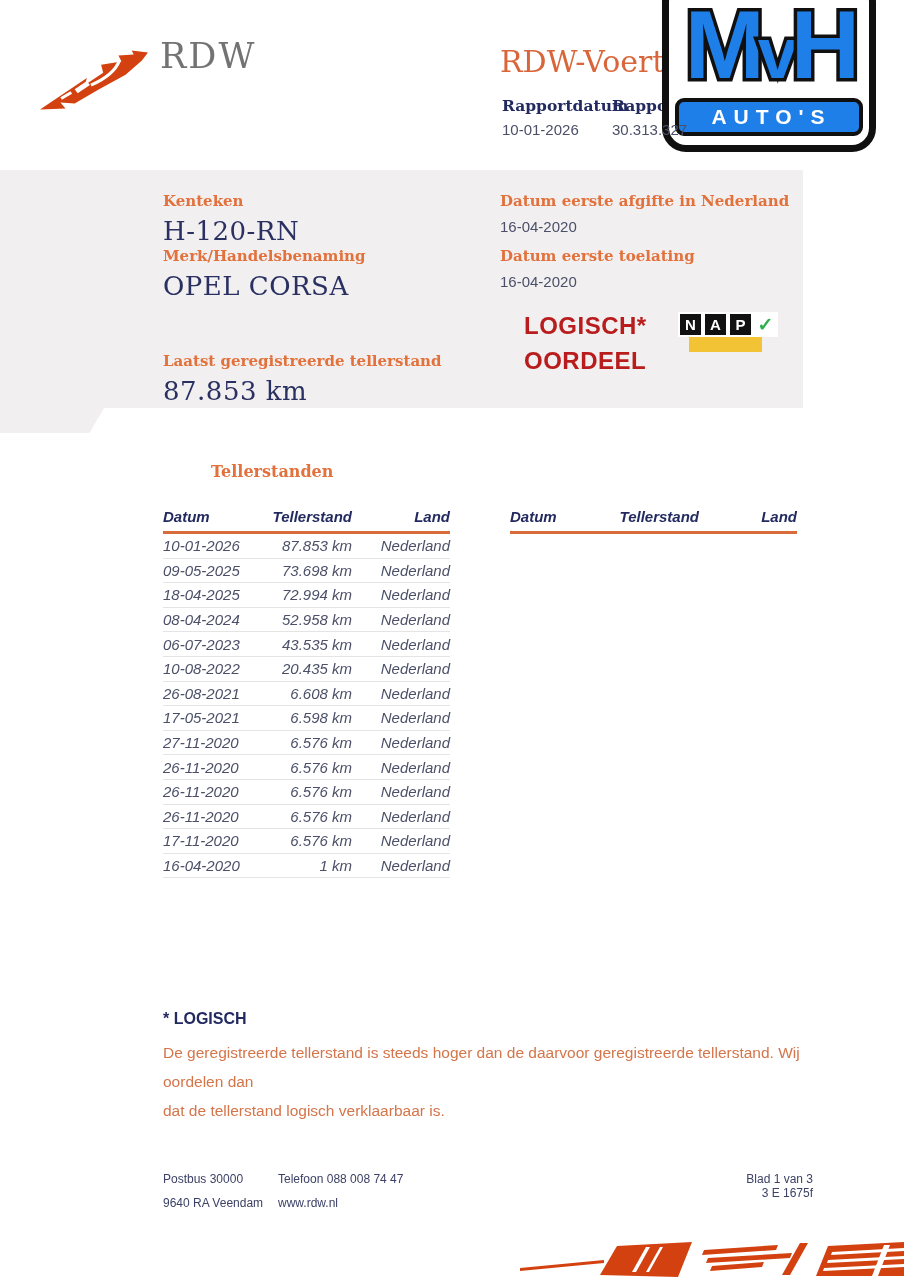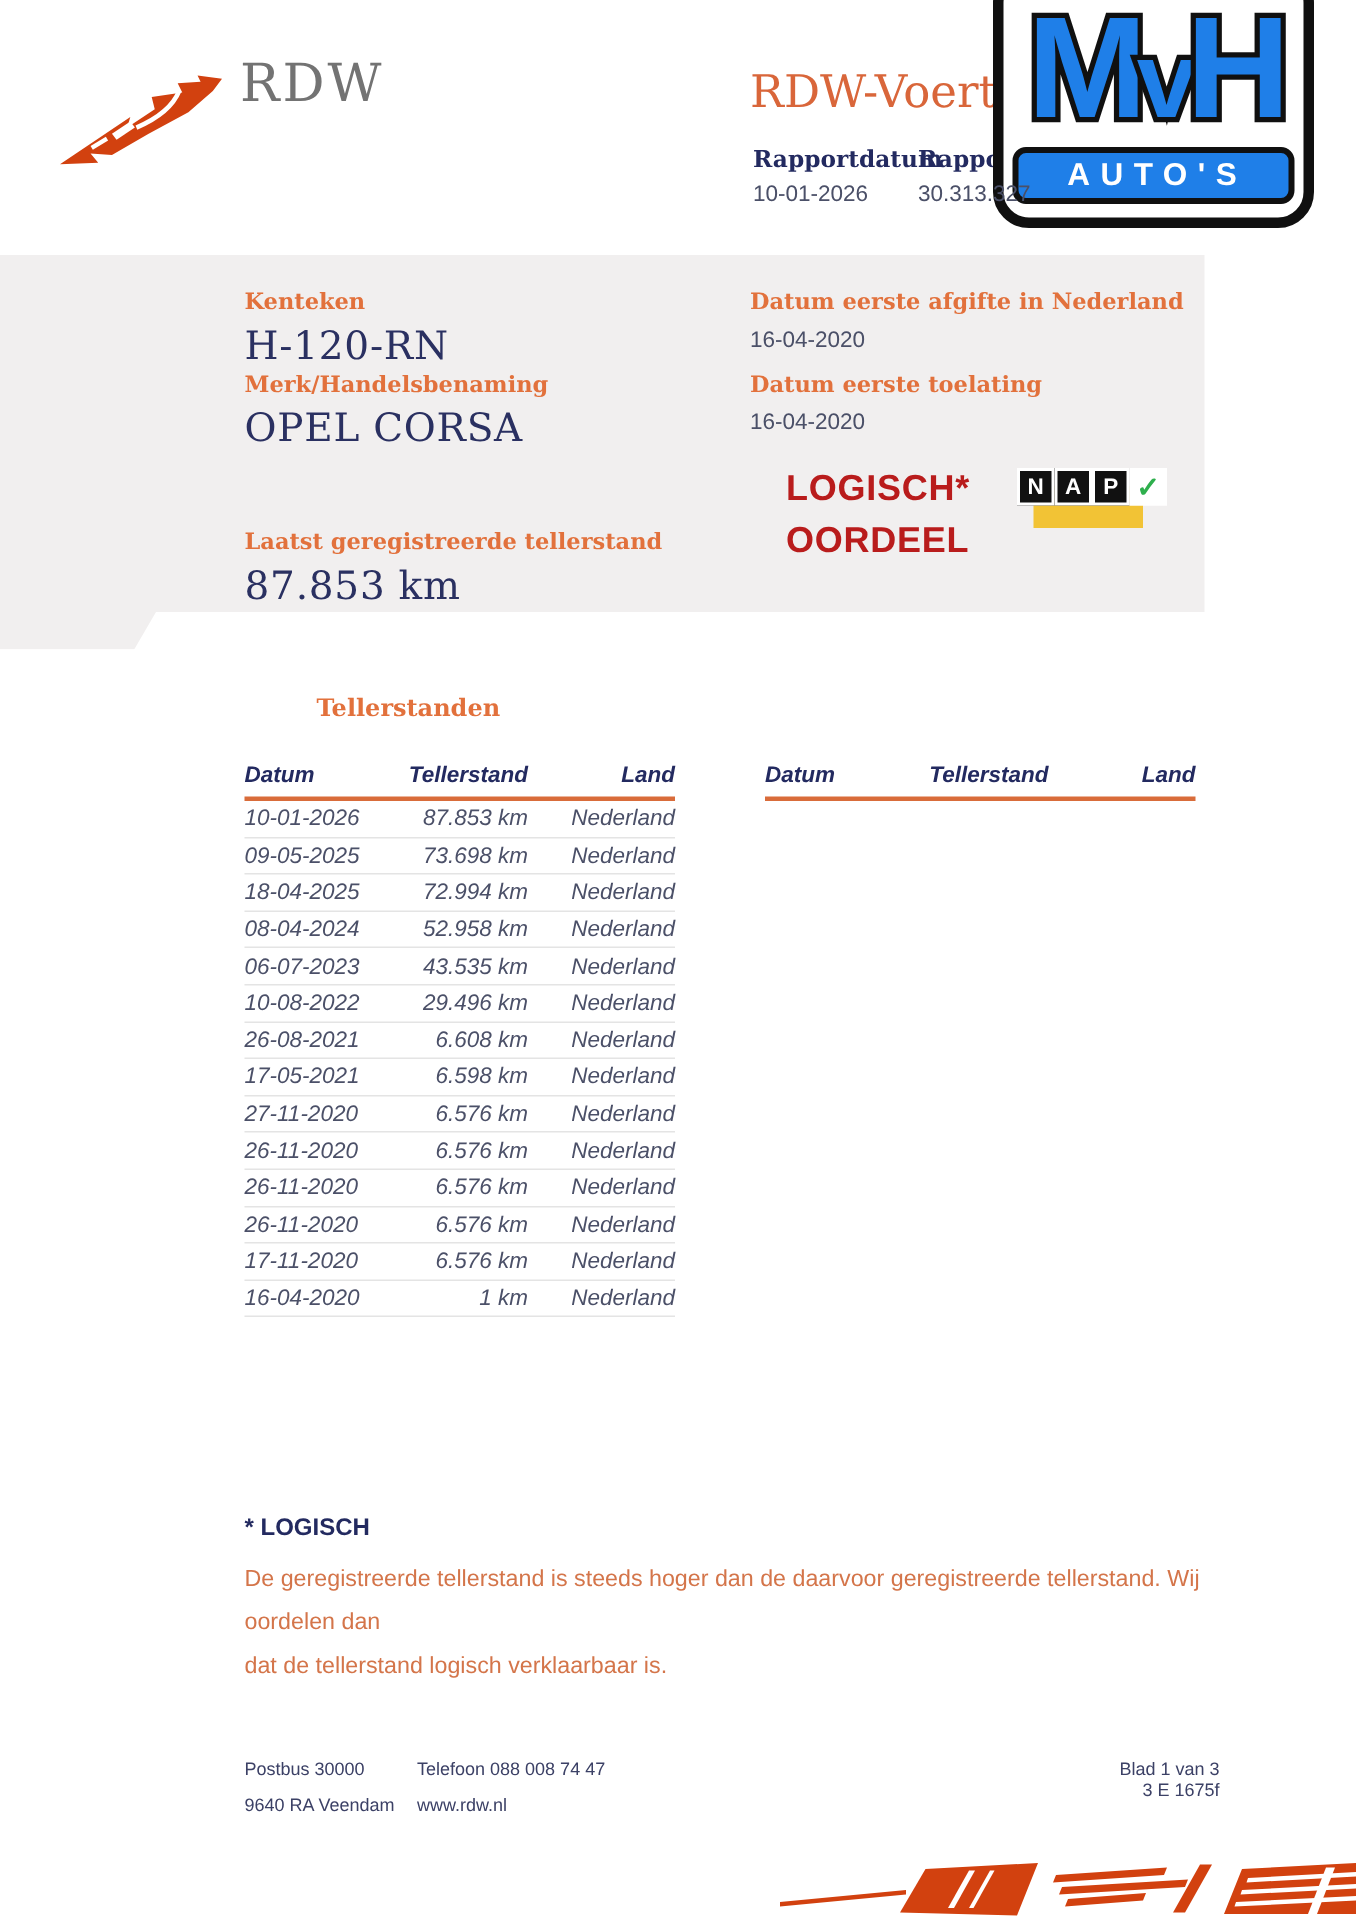--- a/index.html
+++ b/index.html
@@ -162,21 +162,21 @@
         <span class="c2">52.958 km</span>
         <span class="c3">Nederland</span>
       </div>
     <div class="trow">
         <span class="c1">06-07-2023</span>
         <span class="c2">43.535 km</span>
         <span class="c3">Nederland</span>
       </div>
     <div class="trow">
         <span class="c1">10-08-2022</span>
-        <span class="c2">29.496 km</span>
+        <span class="c2">20.435 km</span>
         <span class="c3">Nederland</span>
       </div>
     <div class="trow">
         <span class="c1">26-08-2021</span>
         <span class="c2">6.608 km</span>
         <span class="c3">Nederland</span>
       </div>
     <div class="trow">
         <span class="c1">17-05-2021</span>
         <span class="c2">6.598 km</span>

